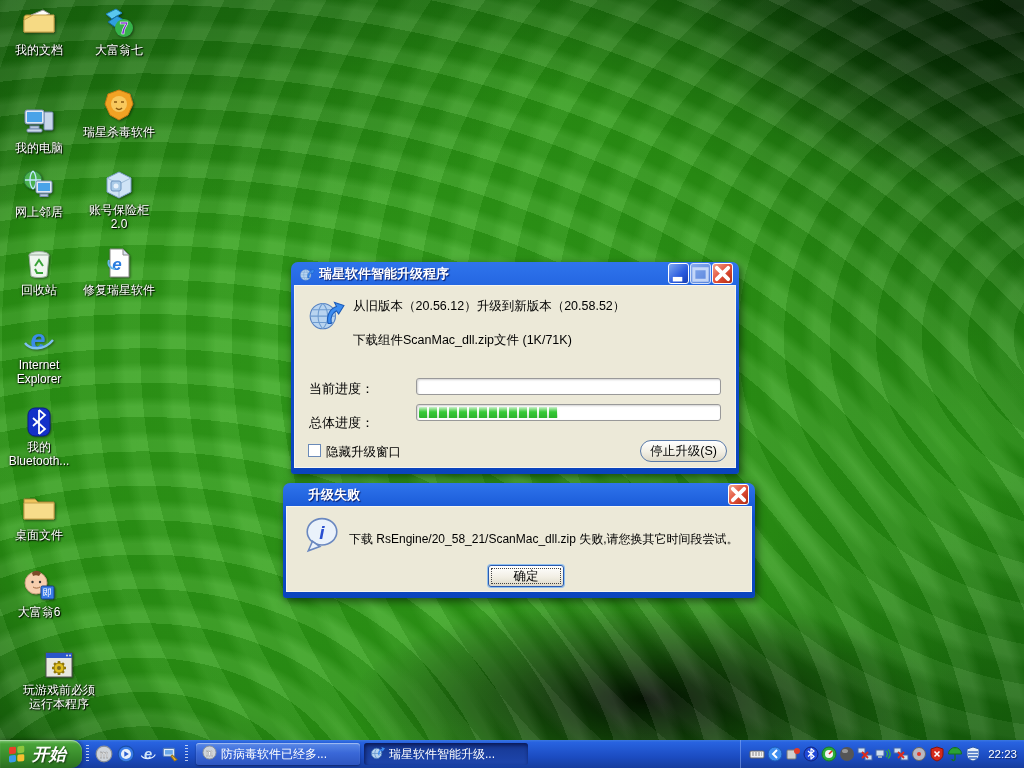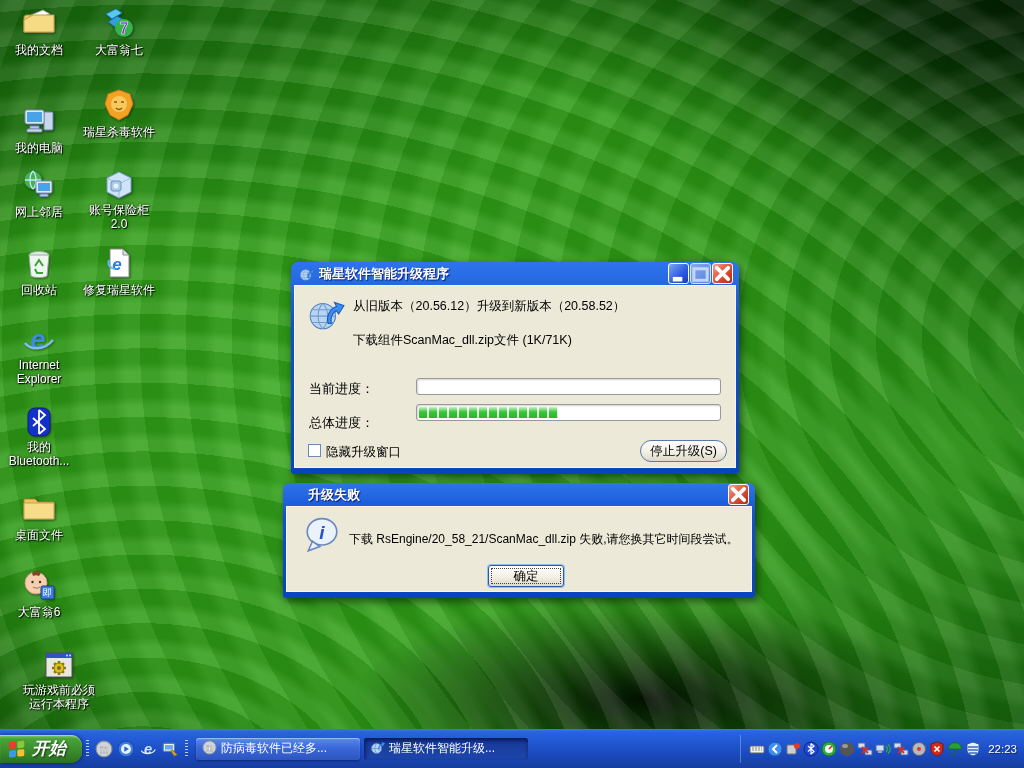--- a/index.html
+++ b/index.html
@@ -55,21 +55,21 @@
   .cb-label{position:absolute;left:31px;top:158px;font-size:12.5px;}
   .xp-btn{position:absolute;font-size:12.5px;height:22px;padding:0 9px;color:#000;cursor:pointer;
     background:linear-gradient(180deg,#fff,#f2efe4 55%,#ddd8c8);
     border:1px solid #5a7aa8;border-radius:3px;font-family:inherit;}
   .xp-btn.focused{border-color:#2a5ab0;box-shadow:0 0 0 1px #8fc0ee;outline:1px dotted #444;outline-offset:-4px;}
   
   .info-ic{position:absolute;left:16px;top:10px;width:38px;height:38px;}
   .info-ic svg{width:38px;height:38px;}
   .msg{position:absolute;left:62px;top:24px;font-size:12px;white-space:nowrap;color:#000;}
   
-  #taskbar{position:absolute;left:0;bottom:0;width:1024px;height:39px;z-index:10;display:flex;align-items:center;
+  #taskbar{position:absolute;left:0;bottom:0;width:1024px;height:28px;z-index:10;display:flex;align-items:center;
     background:linear-gradient(180deg,#3b77e0 0,#2863e0 8%,#1b4bc0 62%,#163d9e 100%);}
   #start-btn{height:28px;flex:none;border-radius:0 11px 11px 0;cursor:pointer;
     background:linear-gradient(180deg,#7ec873 0,#48a338 14%,#348327 72%,#2a6f20 100%);
     display:flex;align-items:center;padding:0 16px 0 7px;gap:5px;color:#fff;font-weight:bold;
     font-style:italic;font-size:17px;text-shadow:1px 1px 2px rgba(0,0,0,.6);
     box-shadow:1px 0 4px rgba(0,0,0,.45),inset 0 1px 1px rgba(255,255,255,.4);}
   #start-btn svg{width:20px;height:20px;}
   .handle{width:3px;height:18px;margin:0 4px;flex:none;
     background:repeating-linear-gradient(180deg,rgba(255,255,255,.7) 0 1px,transparent 1px 3px);}
   #quick-launch{display:flex;align-items:center;gap:4px;padding:0 2px;}

